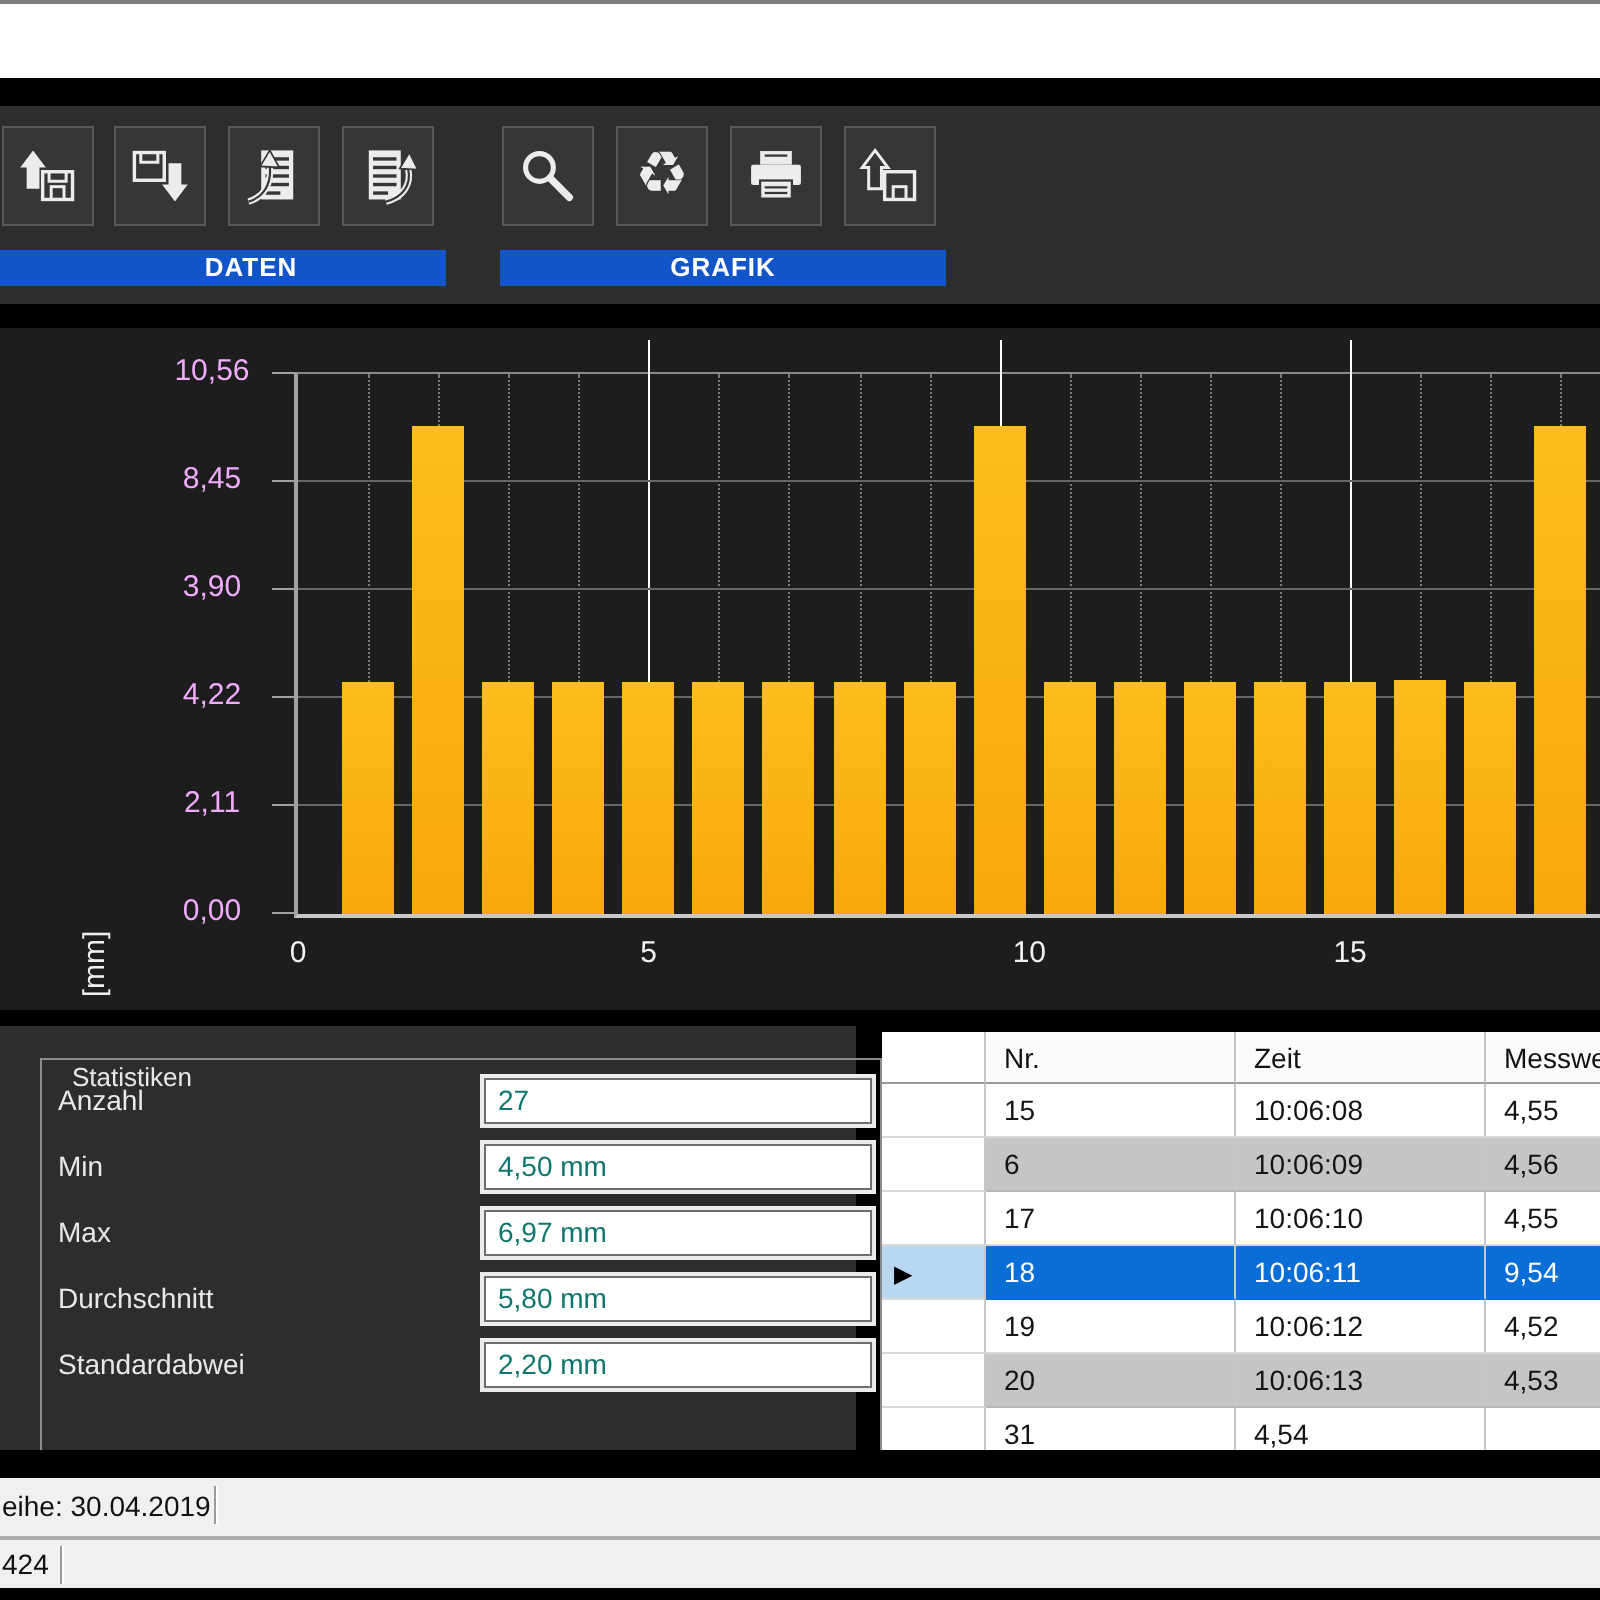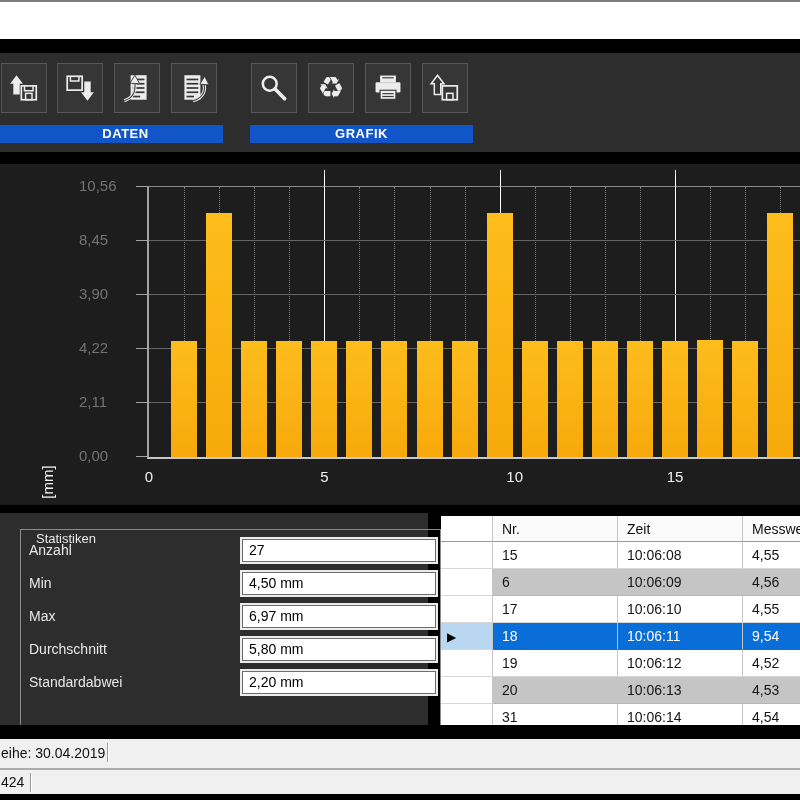--- a/index.html
+++ b/index.html
@@ -24,38 +24,38 @@
   .strip2{position:absolute;left:0;top:152px;width:800px;height:12px;background:#000;}
 
   
   .chart-region{position:absolute;left:0;top:164px;width:800px;height:341px;background:#1d1d1d;}
   .plot{position:absolute;left:147px;top:22px;width:660px;height:270px;box-sizing:content-box;
         border-top:1px solid #8a8a8a;border-left:2px solid #a2a2a2;border-bottom:2px solid #c8c8c8;}
   .hgrid{position:absolute;left:0;width:660px;height:1px;background:#666;z-index:1;}
   .vgrid{position:absolute;top:0;height:270px;width:0;border-left:1px dotted #7a7a7a;z-index:1;}
   .vgrid.major{border-left:none;width:1px;background:#ffffff;}
   .bar{position:absolute;bottom:0;width:26px;background:linear-gradient(180deg,#fdbd1c,#f7a90c);z-index:2;}
-  .ylab{position:absolute;width:54px;text-align:left;color:#737373;font-size:15px;}
+  .ylab{position:absolute;width:54px;text-align:center;color:#f0abfc;font-size:15px;}
   .ytick{position:absolute;width:11px;height:1px;background:#a2a2a2;}
   .xlab{position:absolute;color:#f2f2f2;font-size:15px;transform:translateX(-50%);}
   .yaxis-title{position:absolute;left:19px;top:308px;width:60px;height:20px;text-align:center;
                color:#f0f0f0;font-size:15px;transform:rotate(-90deg);}
 
   
   .bottom{position:absolute;left:0;top:505px;width:800px;height:220px;background:#000;}
   .stats-bg{position:absolute;left:0;top:8px;width:428px;height:212px;background:#2d2d2d;}
   .groupbox{position:absolute;left:20px;top:16px;width:421px;height:199px;
             border:1px solid #8c8c8c;box-sizing:border-box;}
   .group-title{position:absolute;left:10px;top:1px;background:#2d2d2d;padding:0 5px;
                color:#e8e8e8;font-size:13px;}
   .stat-row{position:absolute;left:0;width:419px;height:23px;}
   .stat-label{position:absolute;left:8px;top:0;line-height:23px;color:#e8e8e8;font-size:14px;}
   .stat-value{position:absolute;left:221px;top:0;width:194px;height:23px;background:#fff;
               border:1px solid #6e6e6e;box-shadow:0 0 0 2px #ececec;box-sizing:border-box;
-              color:#000000;font-size:14px;line-height:21px;padding-left:6px;}
+              color:#0f766e;font-size:14px;line-height:21px;padding-left:6px;}
 
   
   .table-wrap{position:absolute;left:441px;top:11px;width:359px;height:209px;overflow:hidden;background:#fff;}
   .trow,.thead{display:flex;width:427px;}
   .thead{height:26px;background:#fbfbfb;}
   .thead .tcell{line-height:26px;border-bottom:1px solid #9a9a9a;font-size:14px;color:#111;}
   .trow{height:27px;}
   .tcell{box-sizing:border-box;border-right:1px solid #c6c6c6;padding-left:9px;
          font-size:14px;line-height:27px;color:#141414;overflow:hidden;white-space:nowrap;}
   .rowhdr{width:52px;flex:0 0 52px;background:#fff;border-bottom:1px solid #e3e3e3;padding-left:6px;}
@@ -301,21 +301,20 @@
           </div>
           <div class="trow gray">
             <div class="tcell rowhdr"></div>
             <div class="tcell col-nr">20</div>
             <div class="tcell col-zeit">10:06:13</div>
             <div class="tcell col-messwert">4,53</div>
           </div>
           <div class="trow normal">
             <div class="tcell rowhdr"></div>
             <div class="tcell col-nr">31</div>
-            <div class="tcell col-zeit">10:06:14</div>
             <div class="tcell col-messwert">4,54</div>
           </div>
         </div>
     </div>
   </div>
 
   <div class="strip3"></div>
   <div class="status1">
     <span class="status-text">eihe: 30.04.2019</span>
     <div class="vsep" style="left:107px"></div>

